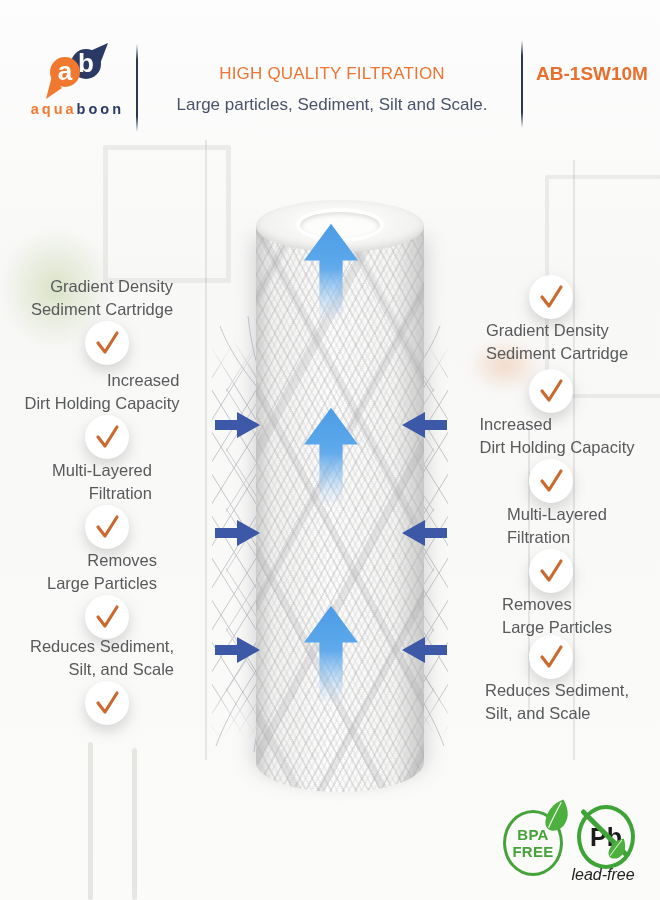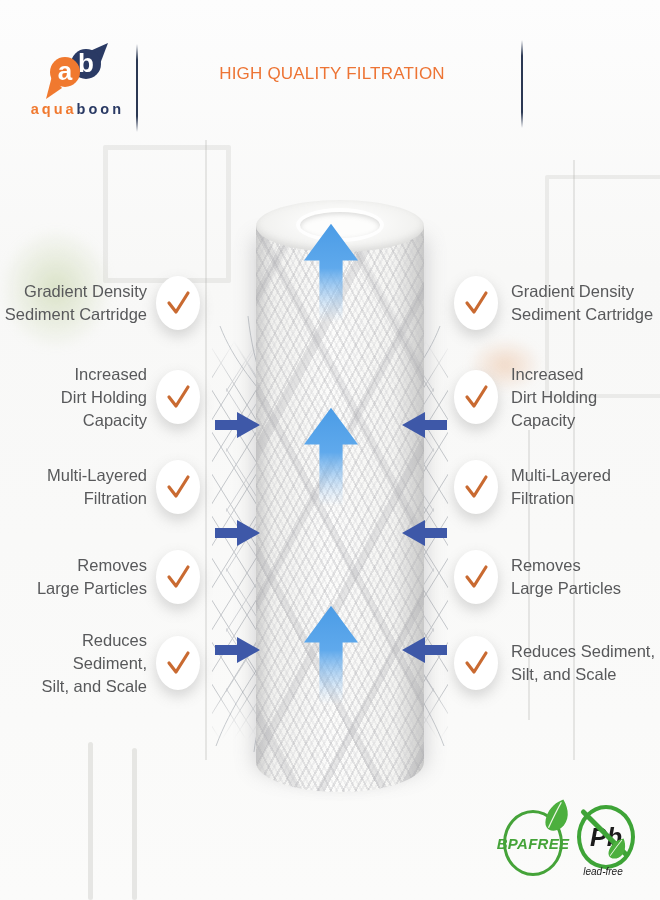--- a/index.html
+++ b/index.html
@@ -20,21 +20,21 @@
   .logo-word .p2{color:#2A3A64;}
   .divider{position:absolute;width:2px;
            background:linear-gradient(180deg,rgba(43,56,83,0),#2B3853 18%,#2B3853 82%,rgba(43,56,83,0));}
   .title{position:absolute;left:332px;top:64px;transform:translateX(-50%);white-space:nowrap;
          font-size:17px;font-weight:400;letter-spacing:.2px;color:#ED7434;}
   .subtitle{position:absolute;left:332px;top:95px;transform:translateX(-50%);white-space:nowrap;
             font-size:17px;color:#49536A;font-weight:500;}
   .filter-id{position:absolute;left:592px;top:60px;transform:translateX(-50%);
              text-align:center;color:#E8702F;font-weight:bold;font-size:19px;line-height:27px;white-space:nowrap;}
   
-  .feat{position:absolute;height:56px;display:flex;align-items:center;}
+  .feat{position:absolute;height:56px;display:flex;align-items:center;flex-direction:column;}
   .feat .txt{font-size:16.5px;line-height:23px;color:#58595B;}
   .feat-left{left:4px;width:196px;}
   .feat-left .txt{flex:1;text-align:right;}
   .feat-right{left:454px;width:206px;}
   .feat-right .txt{flex:1;text-align:left;}
   .chk{width:44px;height:54px;border-radius:50%;background:#fff;flex:0 0 44px;
        box-shadow:0 6px 14px rgba(110,110,110,.28);display:flex;align-items:center;justify-content:center;}
   .feat-left .chk{margin-left:9px;}
   .feat-right .chk{margin-right:13px;}
   
@@ -50,30 +50,30 @@
   .cyl-top{position:absolute;left:256px;top:200px;width:168px;height:52px;border-radius:50%;
     background:radial-gradient(ellipse at 50% 45%,#fafaf9 30%,#efefed 75%,#e2e2e0 100%);
     box-shadow:inset 0 -3px 6px rgba(160,160,160,.25);}
   .cyl-hole{position:absolute;left:300px;top:212px;width:80px;height:26px;border-radius:50%;
     background:#fdfdfc;box-shadow:inset 0 2px 5px rgba(120,120,120,.25),0 0 0 4px rgba(255,255,255,.85);}
   .uparrow{position:absolute;width:56px;height:102px;}
   .sidearrow{position:absolute;width:46px;height:30px;}
   .flip{transform:scaleX(-1);}
   .mesh{position:absolute;width:90px;height:460px;}
   
-  .badge-circle{position:absolute;border-radius:50%;display:flex;flex-direction:row;
-                align-items:center;justify-content:center;text-align:center;font-style:italic;}
+  .badge-circle{position:absolute;border-radius:50%;display:flex;flex-direction:column;
+                align-items:center;justify-content:center;text-align:center;}
   .bpa{left:503px;top:810px;width:54px;height:60px;border:3px solid #45A339;
        color:#45A339;font-weight:bold;font-size:15px;line-height:17px;letter-spacing:.3px;}
   .pb{left:577px;top:805px;width:50px;height:56px;border:4px solid #3EA437;
       color:#1B1B1B;font-weight:bold;font-size:25px;justify-content:center;}
   .pb-slash{position:absolute;left:572px;top:831px;width:66px;height:5px;background:#3EA437;
             border-radius:3px;transform:rotate(45deg);}
   .pb-caption{position:absolute;left:563px;top:866px;width:80px;text-align:center;
-              font-style:italic;font-size:10px;color:#232323;}
+              font-style:italic;font-size:16px;color:#232323;}
   .leaf{position:absolute;}
 </style>
 </head>
 <body>
 
 <div class="stage">
 
   <svg width="0" height="0" style="position:absolute">
     <defs>
       <linearGradient id="upg" x1="0" y1="0" x2="0" y2="1">
@@ -99,22 +99,24 @@
     <circle cx="48" cy="22" r="15" fill="#2A3A64"></circle>
     <text x="48" y="30" text-anchor="middle" font-size="26" font-weight="bold" fill="#FFFFFF">b</text>
     <polygon points="8,57 24,46 14,34" fill="#F0792F"></polygon>
     <circle cx="27" cy="30" r="15" fill="#F0792F"></circle>
     <text x="27" y="38" text-anchor="middle" font-size="26" font-weight="bold" fill="#FFFFFF">a</text>
   </svg>
   <div class="logo-word"><span class="p1">aqua</span><span class="p2">boon</span></div>
 
   <div class="divider" style="left:136px;top:44px;height:88px;"></div>
   <div class="title">HIGH QUALITY FILTRATION</div>
+  <div class="subtitle">Large particles, Sediment, Silt and Scale.</div>
   <div class="divider" style="left:521px;top:40px;height:88px;"></div>
   <div class="filter-id">
+    <div>AB-1SW10M</div>
   </div>
 
   <svg class="mesh" style="left:208px;top:300px;" viewBox="0 0 90 460">
     <defs>
       <pattern id="netL" width="26" height="42" patternUnits="userSpaceOnUse">
         <path d="M0 0 L26 42 M26 0 L0 42" stroke="#8F949C" stroke-width="0.9" fill="none"></path>
       </pattern>
       <pattern id="netL2" width="38" height="60" patternUnits="userSpaceOnUse">
         <path d="M0 0 L38 60 M38 0 L0 60" stroke="#9AA0A8" stroke-width="0.8" fill="none"></path>
       </pattern>

